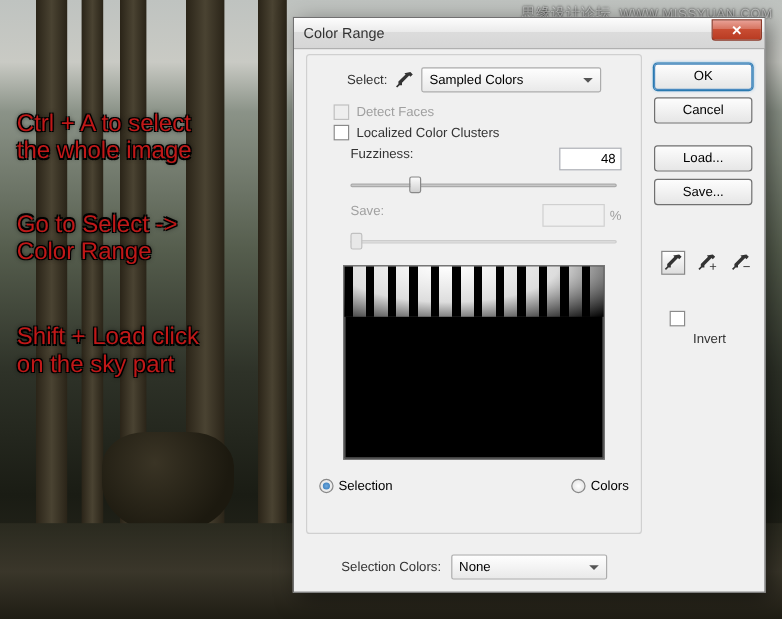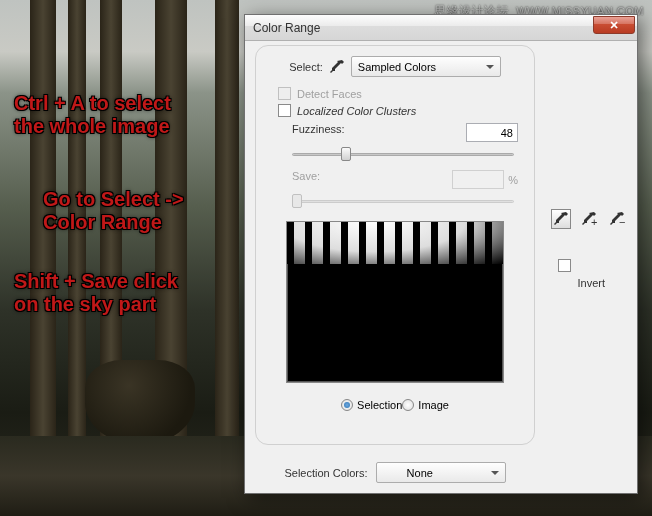--- a/index.html
+++ b/index.html
@@ -35,21 +35,21 @@
   .titlebar-text { font-size: 12px; color: #333; }
   .close-btn {
     position: absolute; right: 2px; top: 1px; width: 42px; height: 18px;
     background: linear-gradient(180deg,#e9a196,#d6735f 45%,#c94d33 46%,#b83b22);
     border: 1px solid #8c3a2a; border-radius: 0 0 3px 3px; color: #fff;
     display:flex; align-items:center; justify-content:center; font-size:12px; font-weight:bold;
   }
   .dlg-body { position: absolute; left:0; top:26px; right:0; bottom:0; padding: 8px 10px; }
 
   .group {
-    position: absolute; border: 1px solid #d0d0d0; border-radius: 13px;
+    position: absolute; border: 1px solid #d0d0d0; border-radius: 3px;
     padding: 8px 10px 10px 10px; background: transparent;
   }
   .group-main { left: 10px; top: 4px; width: 280px; height: 400px; }
   .row { display:flex; align-items:center; margin: 4px 0; }
   .label { color: #333; }
   .label.disabled { color: #a0a0a0; }
   .select-row { justify-content:center; gap:6px; margin-top:2px; margin-bottom:10px;}
   .dropdown {
     height: 21px; background: linear-gradient(180deg,#fefefe,#e9e9e9);
     border: 1px solid #acacac; border-radius: 2px; padding: 2px 18px 2px 6px;
@@ -71,21 +71,21 @@
   .slider-thumb.disabled{ background:#e8e8e8; border-color:#c0c0c0;}
   
   .preview-box{
     margin:10px auto 0 auto; width:218px; height:162px; border:1px solid #888;
     background:#000; position:relative; box-shadow: inset 0 0 0 1px #555;
   }
   .preview-sky{ position:absolute; left:0; top:0; right:0; height:42px; background:radial-gradient(ellipse at 40% 0%,#fff,#ddd 50%,#000 100%);}
   .preview-trees{ position:absolute; left:0; top:0; width:100%; height:42px;
     background: repeating-linear-gradient(90deg,#000 0 7px, transparent 7px 18px);}
   
-  .radio-row{ display:flex; justify-content:center; margin-top:12px;}
+  .radio-row{ display:flex; justify-content:space-between; margin-top:12px;}
   .radio{ width:12px; height:12px; border-radius:50%; border:1px solid #888; background:radial-gradient(circle,#fff,#ddd); margin-right:4px; position:relative;}
   .radio.checked::after{ content:""; position:absolute; left:2px; top:2px; width:6px; height:6px; border-radius:50%; background:radial-gradient(circle,#6fa8dc,#2e75b6);}
   
   .selprev-row{ position:absolute; left:10px; bottom:10px; width:280px; display:flex; align-items:center; gap:8px; justify-content:center;}
   
   
   .btn-col{ position:absolute; right:10px; top:12px; width:82px; display:flex; flex-direction:column; gap:6px;}
   .btn{
     height:22px; border:1px solid #707070; border-radius:3px;
     background:linear-gradient(180deg,#fdfdfd,#e6e6e6); display:flex; align-items:center; justify-content:center;
@@ -96,25 +96,25 @@
   .tool-ico{ width:20px; height:20px; border:1px solid transparent; display:flex; align-items:center; justify-content:center;}
   .tool-ico.active{ border:1px solid #888; background:linear-gradient(180deg,#fff,#ddd);}
   
   .invert-row{ position:absolute; right:32px; top:200px; display:flex; align-items:center;}
   
   
   .watermark{ position:absolute; right:8px; top:3px; color:rgba(255,255,255,0.55); font-size:11px; z-index:5; letter-spacing:0.5px; font-family:sans-serif; text-shadow:0 0 2px #000;}
   .watermark .cn{ font-size:12px;}
 
   
-  .anno{ position:absolute; z-index:6; color:#c01818; font-weight:bold; font-size:20px; line-height:1.15;
+  .anno{ position:absolute; z-index:6; color:#c01818; font-weight:normal; font-size:20px; line-height:1.15;
     text-shadow: 1px 1px 0 #000, -1px -1px 0 #000, 1px -1px 0 #000, -1px 1px 0 #000, 0 0 4px #000;
     font-family: "Comic Sans MS", cursive, sans-serif;}
   .anno1{ left:14px; top:92px;}
-  .anno2{ left:14px; top:188px;margin-left:29px;}
+  .anno2{ left:14px; top:176px;}
   .anno3{ left:14px; top:270px;}
 </style>
 </head>
 <body>
 
 <div class="bg-photo">
   <div class="tree tree1"></div>
   <div class="tree tree2"></div>
   <div class="tree tree3"></div>
   <div class="tree tree4"></div>
@@ -125,21 +125,21 @@
 
 <div class="watermark">
   <span class="cn" style="white-space: pre-line;">思缘设计论坛</span>
   &nbsp;<span style="white-space: pre-line;">WWW.MISSYUAN.COM</span>
 </div>
 
 <div class="anno anno1" style="white-space: pre-line;">Ctrl + A to select
 the whole image</div>
 <div class="anno anno2" style="white-space: pre-line;">Go to Select -&gt;
 Color Range</div>
-<div class="anno anno3" style="white-space: pre-line;">Shift + Save click
+<div class="anno anno3" style="white-space: pre-line;">Shift + Load click
 on the sky part</div>
 
 <div class="dialog">
   <div class="titlebar">
     <span class="titlebar-text" style="white-space: pre-line;">Color Range</span>
     <div class="close-btn">
       <span>✕</span>
     </div>
   </div>
   <div class="dlg-body">
@@ -156,21 +156,21 @@
           <span style="white-space: pre-line;">Sampled Colors</span>
         </div>
       </div>
 
       <div class="row" style="padding-left:12px">
         <span class="checkbox disabled"></span>
         <span class="label disabled" style="white-space: pre-line;">Detect Faces</span>
       </div>
       <div class="row" style="padding-left:12px">
         <span class="checkbox"></span>
-        <span class="label" style="white-space: pre-line; font-style: italic;">Localized Color Clusters</span>
+        <span class="label" style="white-space: pre-line;">Localized Color Clusters</span>
       </div>
 
       <div class="fuzz-section">
         <div class="fuzz-row">
           <span class="label" style="white-space: pre-line;">Fuzziness:</span>
           <input class="num-input" value="48" style="">
         </div>
         <div class="slider">
           <div class="slider-track"></div>
           <div class="slider-thumb" style="left:22%"></div>
@@ -196,32 +196,47 @@
         <div class="preview-trees"></div>
       </div>
 
       <div class="radio-row">
         <label class="row">
           <span class="radio checked"></span>
           <span style="white-space: pre-line;">Selection</span>
         </label>
         <label class="row">
           <span class="radio"></span>
-          <span style="white-space: pre-line;">Image</span>
+          <span style="white-space: pre-line;">Colors</span>
         </label>
       </div>
     </div>
 
     <div class="selprev-row">
       <span class="label" style="white-space: pre-line;">Selection Colors:</span>
       <div class="dropdown" style="min-width:130px">
-        <span style="white-space: pre-line; margin-left: 24px;">None</span>
-      </div>
-    </div>
-
+        <span style="white-space: pre-line;">None</span>
+      </div>
+    </div>
+
+    <div class="btn-col">
+      <div class="btn primary">
+          <span style="white-space: pre-line;">OK</span>
+        </div>
+      <div class="btn">
+          <span style="white-space: pre-line;">Cancel</span>
+        </div>
+      <div style="height:6px"></div>
+      <div class="btn">
+          <span style="white-space: pre-line;">Load...</span>
+        </div>
+      <div class="btn">
+          <span style="white-space: pre-line;">Save...</span>
+        </div>
+    </div>
 
     <div class="eyedroppers">
       <div class="tool-ico active">
         <svg width="16" height="16" viewBox="0 0 16 16">
             <path d="M13 1l2 2-2 2-1-1-6 6v2H4l-2 2-1-1 2-2v-2l6-6-1-1z" fill="#333"></path>
           </svg>
       </div>
       <div class="tool-ico">
         <svg width="16" height="16" viewBox="0 0 16 16">
             <path d="M13 1l2 2-2 2-1-1-6 6v2H4l-2 2-1-1 2-2v-2l6-6-1-1z" fill="#333"></path>

